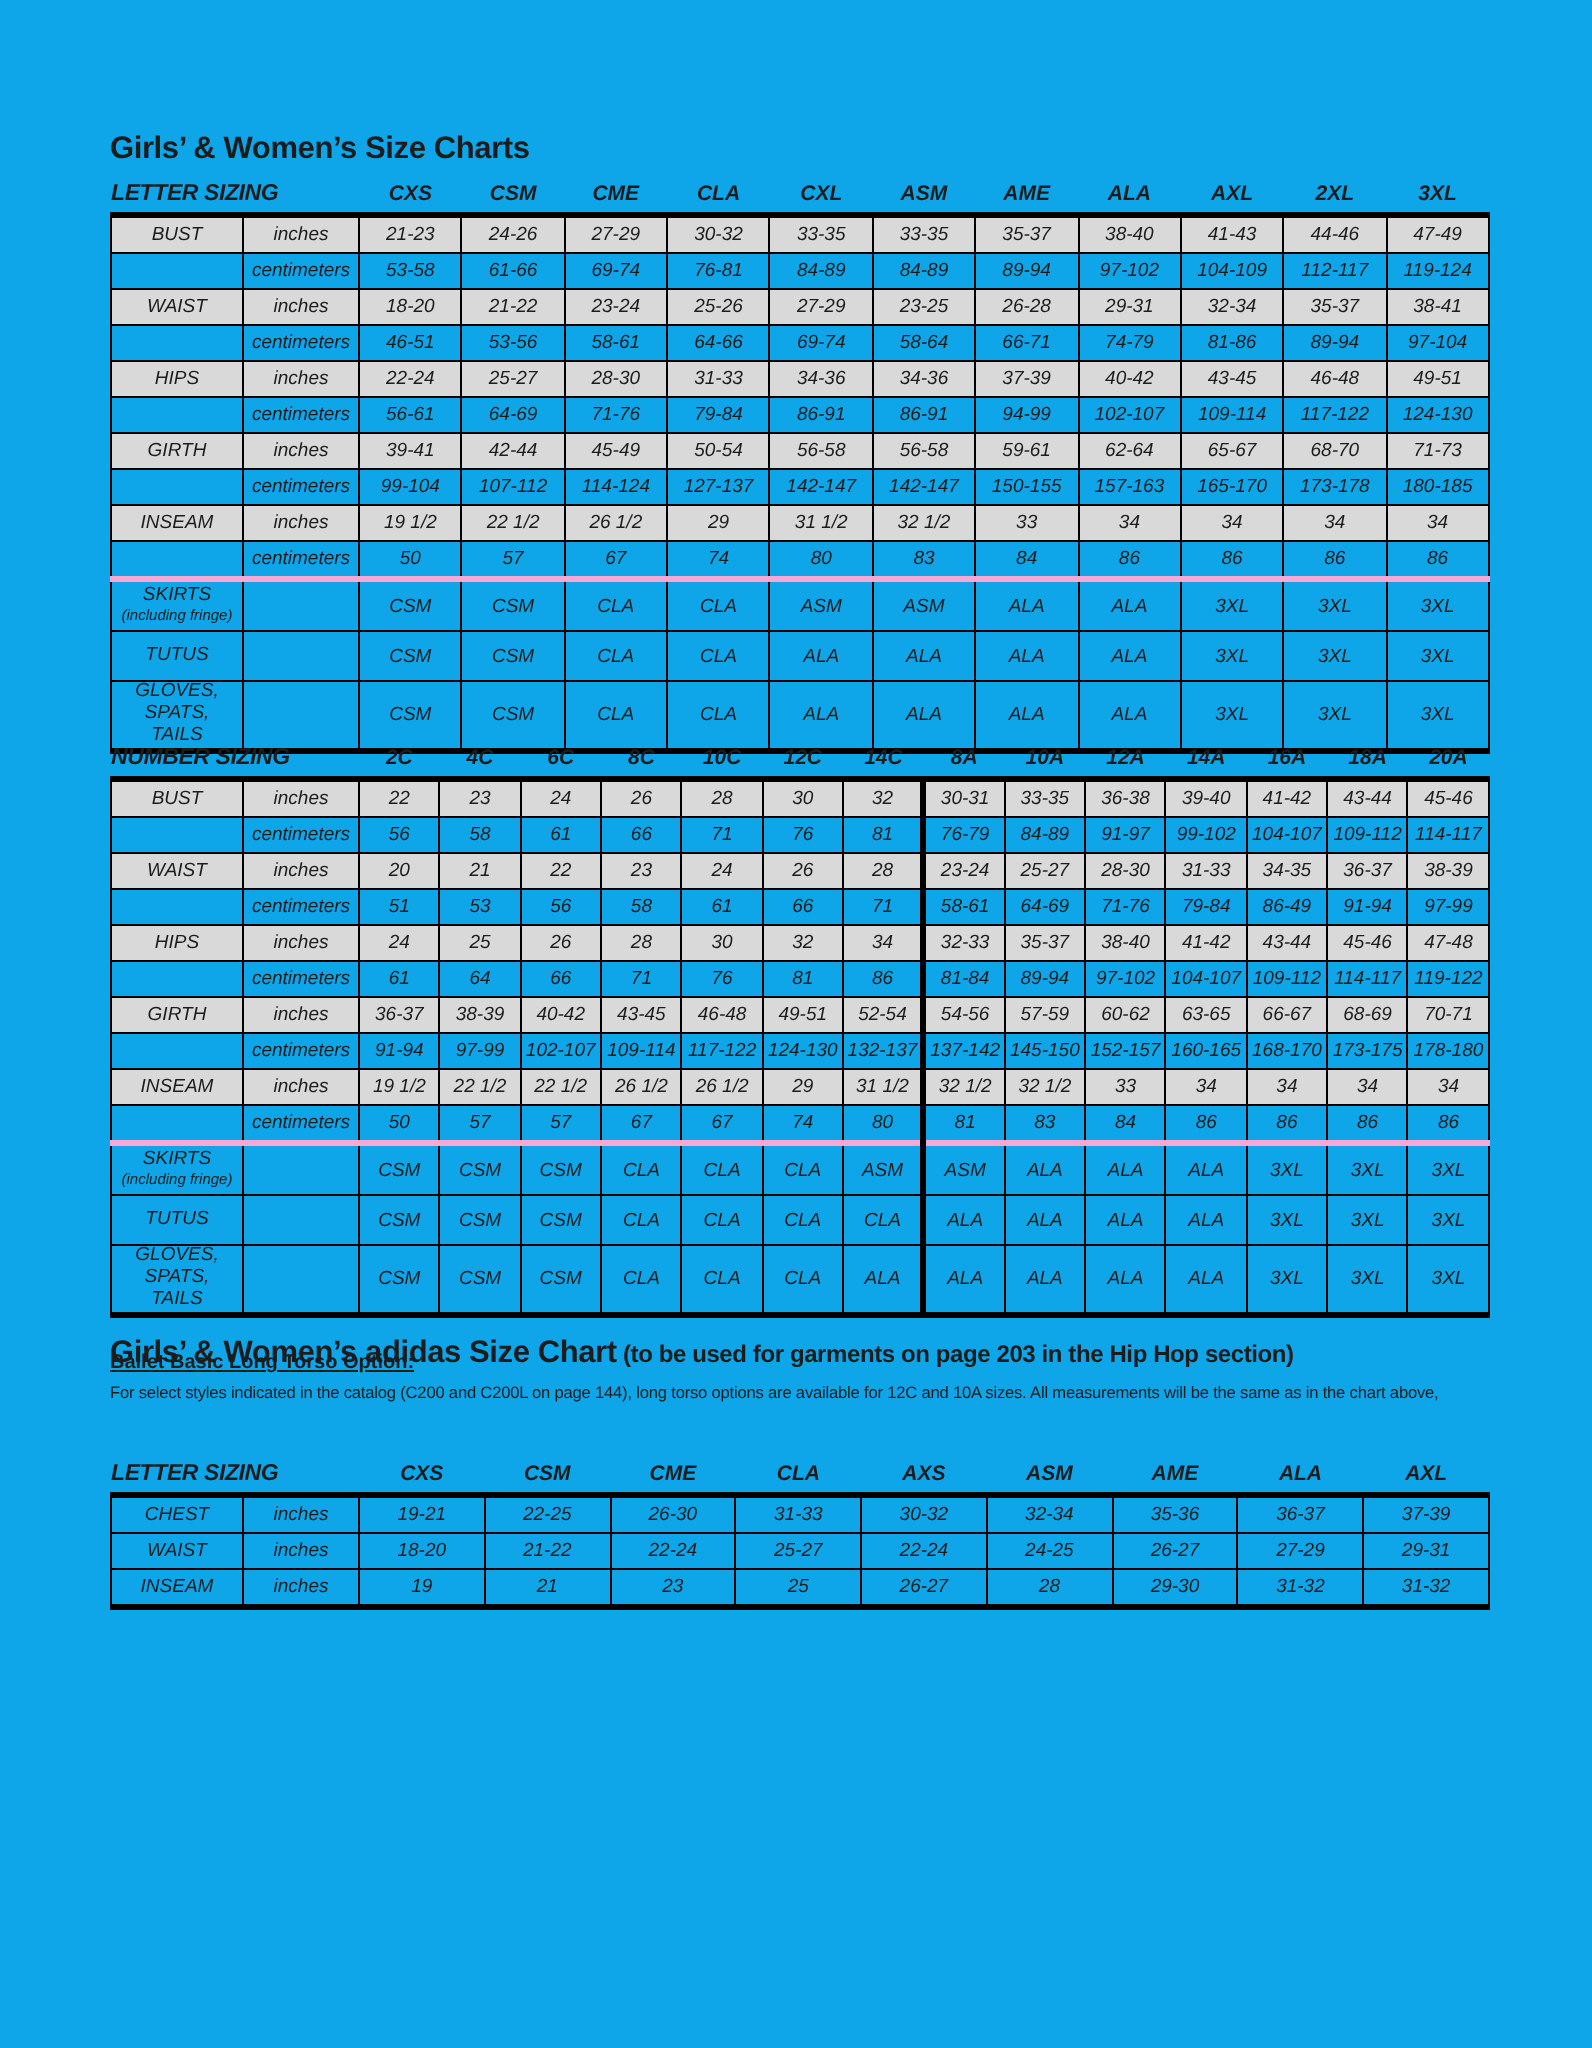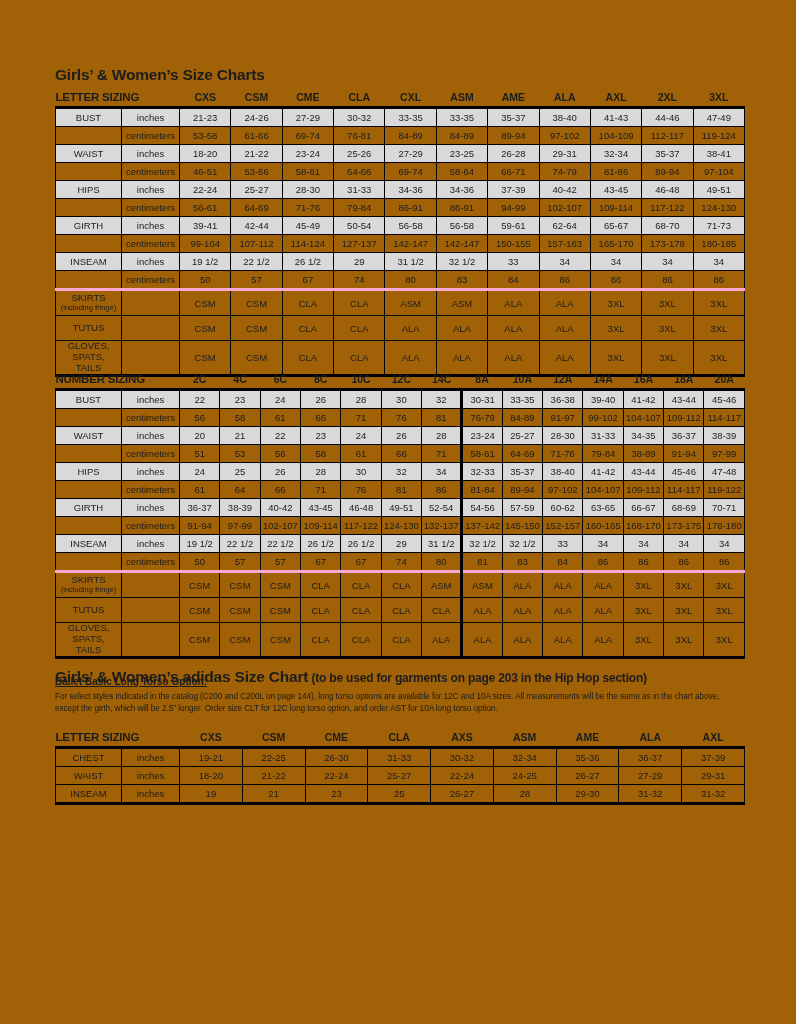--- a/index.html
+++ b/index.html
@@ -1,24 +1,24 @@
 <!DOCTYPE html>
 <html><head>
 <meta charset="utf-8">
 <style>
   html,body { margin:0; padding:0; background:#ffffff; }
   body { width:796px; height:1024px; font-family:"Liberation Sans", sans-serif; color:#1c1c1c; }
-  .page { position:relative; width:796px; height:1024px; background:#a16207; overflow:hidden; }
+  .page { position:relative; width:796px; height:1024px; background:#0ea5e9; overflow:hidden; }
 
   .doc-title { position:absolute; left:55px; font-size:15.5px; font-weight:bold; letter-spacing:-0.2px; white-space:nowrap; }
   .doc-title .title-note { font-size:12px; font-weight:bold; }
 
   .tbl-wrap { position:absolute; left:55px; width:690px; }
 
-  table.sizing-table { border-collapse:collapse; table-layout:fixed; width:690px; }
+  table.sizing-table { border-collapse:collapse; table-layout:fixed; width:690px;font-style:italic; }
   table.sizing-table thead th { border:none; border-bottom:3px solid #000; font-size:10.5px; font-weight:bold; text-align:center; padding:1px 0 3px 0; height:13px; }
   table.sizing-table thead th.corner { text-align:left; font-size:11.5px; letter-spacing:-0.2px; }
   table.sizing-table td { border:1px solid #000; font-size:9.5px; text-align:center; height:17px; padding:0 1px; overflow:hidden; }
   table.sizing-table tr.shaded td { background:#d9d9d9; }
   table.sizing-table tr.garment-first td { border-top:3px solid #f9a8d4; }
   table.sizing-table tbody tr:last-child td { border-bottom:3px solid #000; }
   table.sizing-table td.divider-left { border-left:3px solid #000; }
   table.sizing-table tr.garment-row td { height:24px; }
   td.garment-label { line-height:1.15; font-size:9.5px; }
   td.garment-label .sub { font-size:7.5px; }
@@ -386,21 +386,21 @@
             <td>53</td>
             <td>56</td>
             <td>58</td>
             <td>61</td>
             <td>66</td>
             <td>71</td>
             <td class="divider-left">58-61</td>
             <td>64-69</td>
             <td>71-76</td>
             <td>79-84</td>
-            <td>38-89</td>
+            <td>86-49</td>
             <td>91-94</td>
             <td>97-99</td>
           </tr>
           <tr class="shaded">
             <td class="label-cell">HIPS</td>
             <td class="unit-cell">inches</td>
             <td>24</td>
             <td>25</td>
             <td>26</td>
             <td>28</td>
@@ -567,21 +567,20 @@
             <td>3XL</td>
             <td>3XL</td>
           </tr>
         </tbody>
       </table>
     </div>
 
   <div class="ballet" id="block-ballet">
     <div class="note-heading">Ballet Basic Long Torso Option:</div>
     <div class="note-line">For select styles indicated in the catalog (C200 and C200L on page 144), long torso options are available for 12C and 10A sizes. All measurements will be the same as in the chart above,</div>
-    <div class="note-line">except the girth, which will be 2.5" longer. Order size CLT for 12C long torso option, and order AST for 10A long torso option.</div>
   </div>
 
   <div class="doc-title" id="block-title2">
     <span>Girls’ &amp; Women’s adidas Size Chart</span><span class="title-note"> (to be used for garments on page 203 in the Hip Hop section)</span>
   </div>
 
   <div class="tbl-wrap" id="block-table3">
       <table class="sizing-table">
         <colgroup>
           <col style="width: 66px;">

